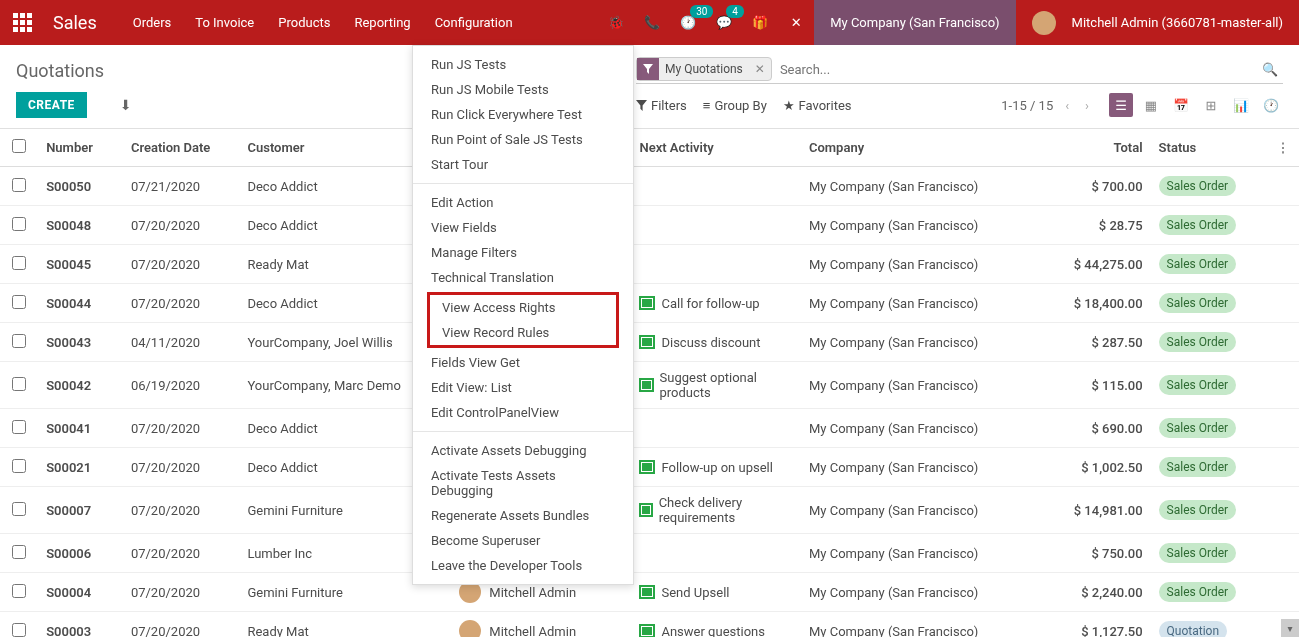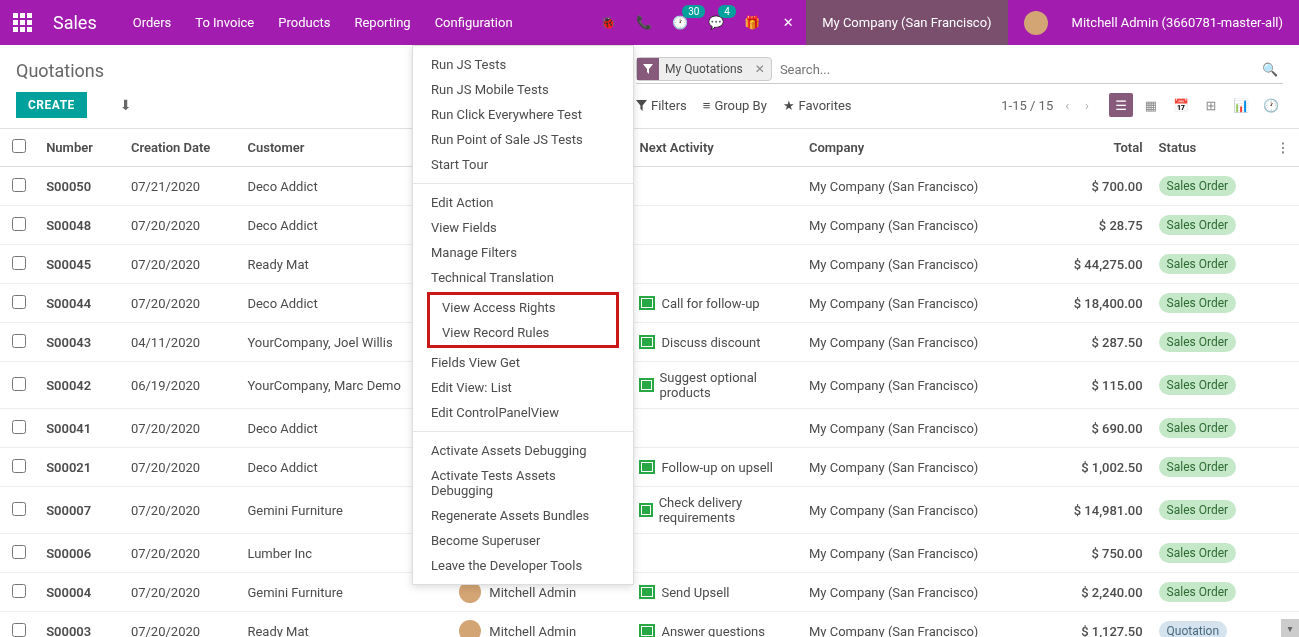--- a/index.html
+++ b/index.html
@@ -1,30 +1,30 @@
 <!DOCTYPE html>
 <html><head>
 <meta charset="utf-8">
 <style>
 * { margin: 0; padding: 0; box-sizing: border-box; font-family: -apple-system, BlinkMacSystemFont, "Segoe UI", Roboto, sans-serif; }
 body { background: #fff; width: 1299px; height: 637px; overflow: hidden; position: relative; font-size: 13px; color: #4c4c4c; }
 
 
-.topnav { background: #a21caf; height: 45px; display: flex; align-items: center; color: #fff; }
+.topnav { background: #b91c1c; height: 45px; display: flex; align-items: center; color: #fff; }
 .apps-icon { width: 45px; display: flex; align-items: center; justify-content: center; cursor: pointer; }
 .apps-grid { display: grid; grid-template-columns: repeat(3, 5px); gap: 2px; }
 .apps-grid span { width: 5px; height: 5px; background: #fff; }
 .brand { font-size: 18px; padding: 0 24px 0 8px; }
 .nav-items { display: flex; gap: 0; }
 .nav-item { padding: 0 12px; height: 45px; display: flex; align-items: center; cursor: pointer; font-size: 13px; }
 .nav-right { margin-left: auto; display: flex; align-items: center; height: 45px; }
 .nav-icon { width: 36px; display: flex; align-items: center; justify-content: center; cursor: pointer; position: relative; height: 45px; }
 .nav-badge { background: #00a09d; color: #fff; border-radius: 6px; font-size: 10px; padding: 1px 6px; position: absolute; top: 5px; left: 20px; }
 .company-switch { background: #7a4e6d; padding: 0 16px; height: 45px; display: flex; align-items: center; cursor: pointer; font-size: 13px; }
-.user-menu { padding: 0 16px; height: 45px; display: flex; align-items: center; cursor: pointer; gap: 24px; font-size: 13px; }
+.user-menu { padding: 0 16px; height: 45px; display: flex; align-items: center; cursor: pointer; gap: 16px; font-size: 13px; }
 .avatar { width: 24px; height: 24px; border-radius: 50%; background: #d4a574; display: flex; align-items: center; justify-content: center; font-size: 11px; }
 
 
 .control-panel { padding: 12px 16px 0 16px; display: flex; flex-direction: column; gap: 8px; border-bottom: 1px solid #e0e0e0; }
 .cp-row1 { display: flex; align-items: center; }
 .breadcrumb { font-size: 18px; color: #666; flex: 0 0 620px; }
 .search-area { flex: 1; display: flex; align-items: center; border-bottom: 1px solid #ccc; padding-bottom: 2px; }
 .facet { background: #eee; border: 1px solid #ccc; display: inline-flex; align-items: center; font-size: 12px; border-radius: 4px; }
 .facet-icon { background: #875a7b; color: #fff; width: 22px; display: flex; align-items: center; justify-content: center; height: 22px; }
 .facet-label { padding: 0 6px; }

